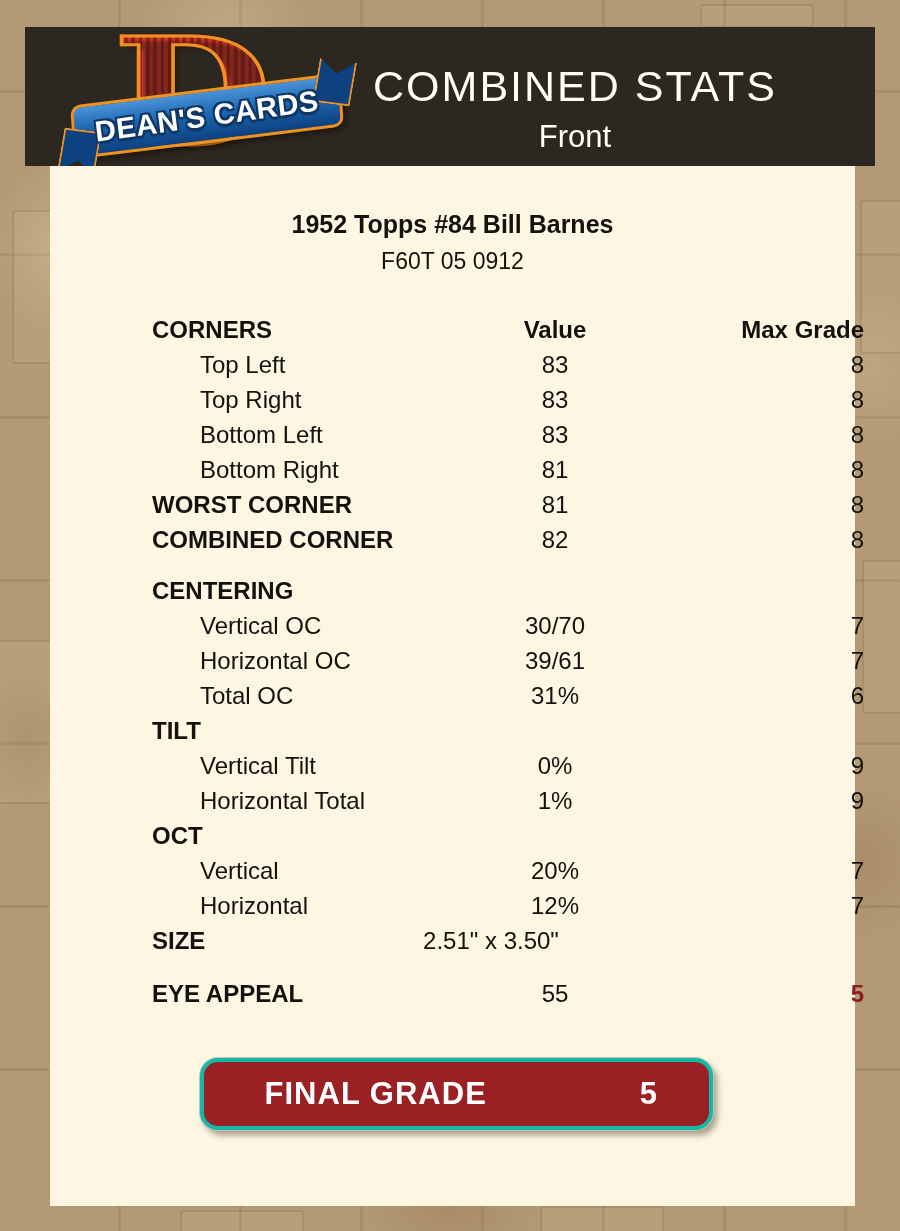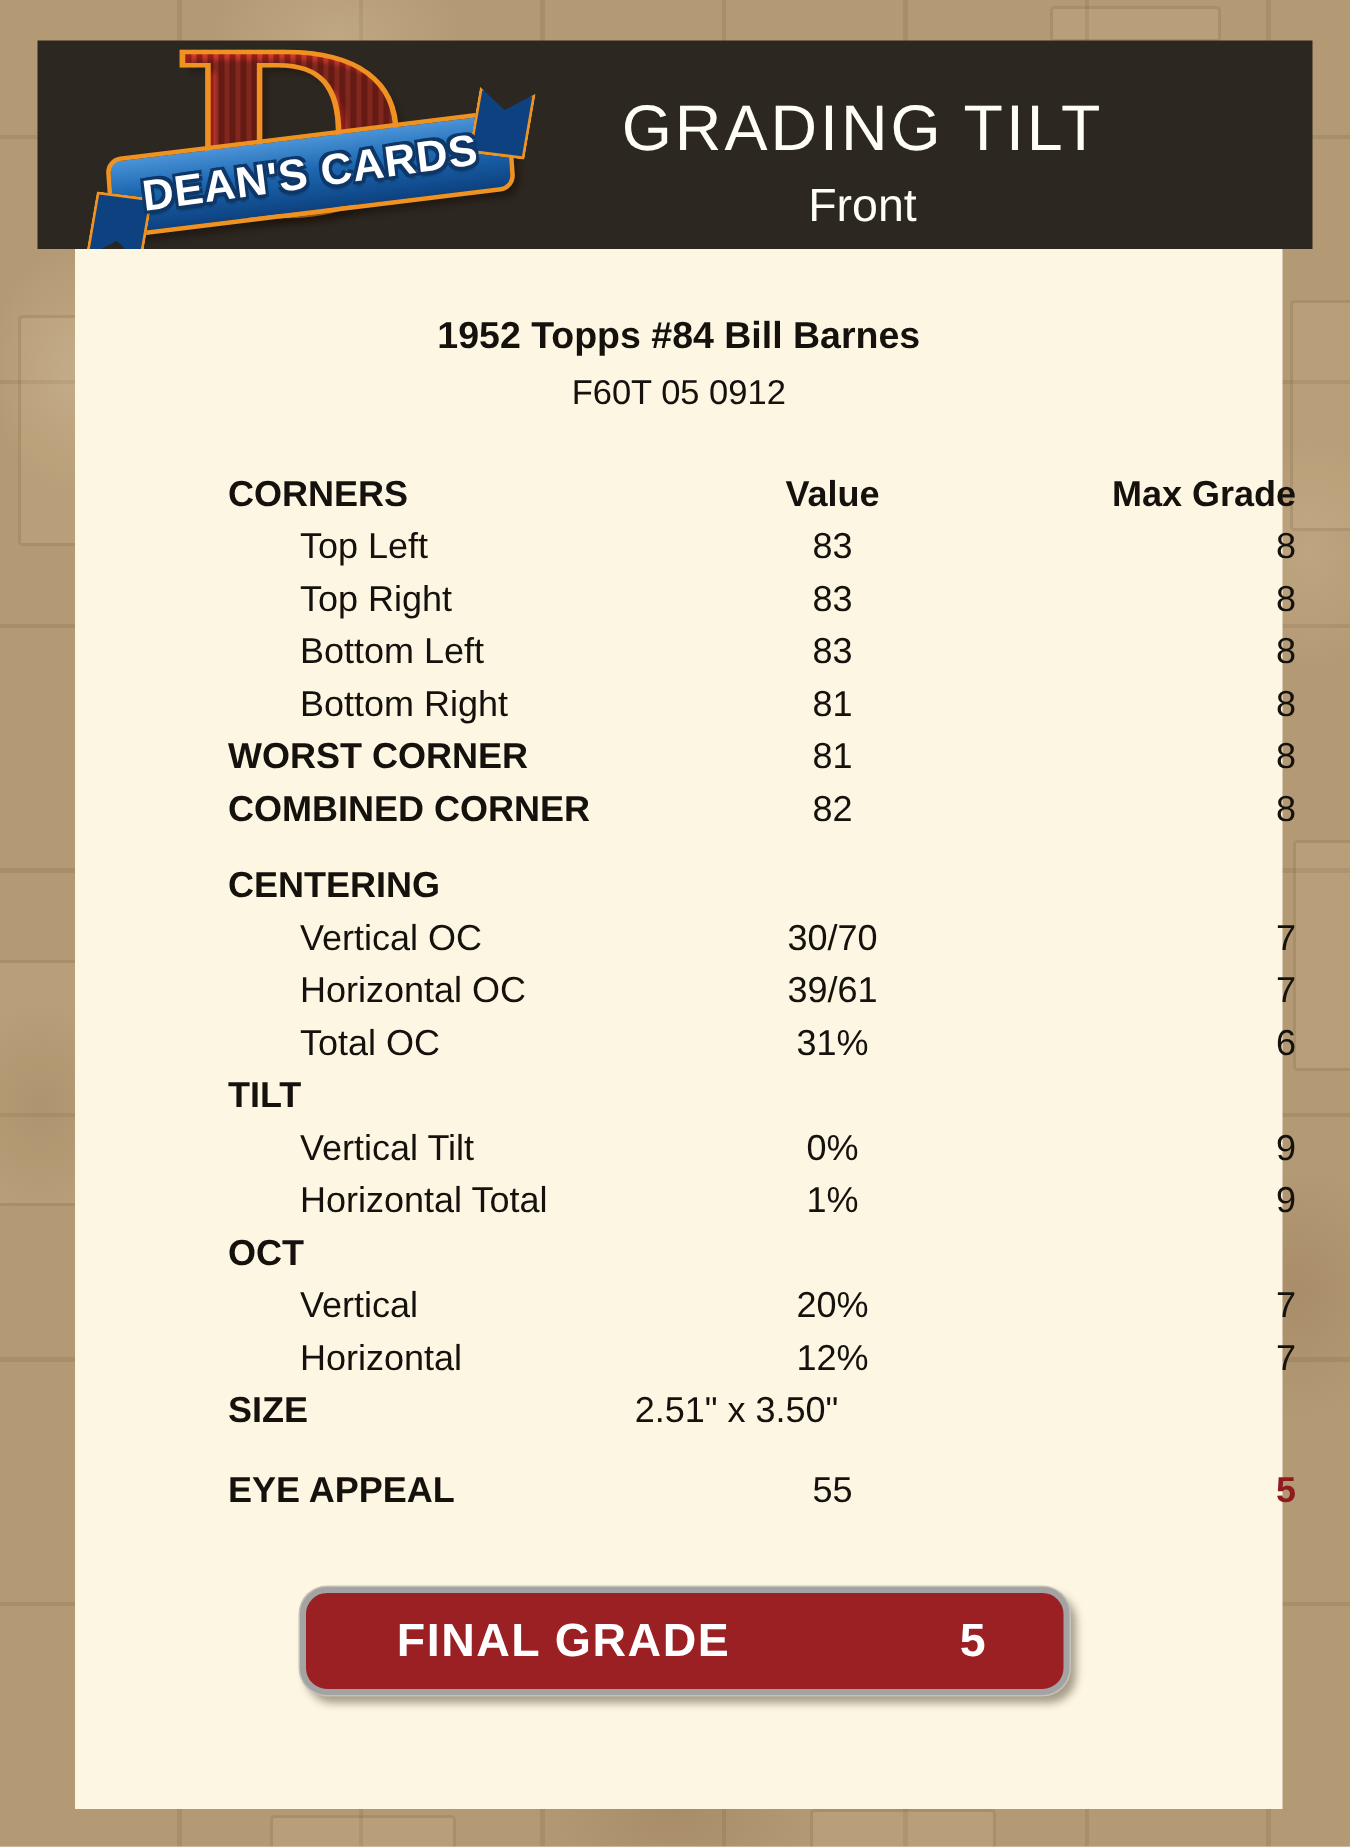--- a/index.html
+++ b/index.html
@@ -78,21 +78,21 @@
   .row .val{position:absolute;left:305px;width:400px;text-align:center;}
   .row .max{position:absolute;left:574px;width:240px;text-align:right;}
   .row.columns .val,.row.columns .max{font-weight:bold;}
   .row.size .val{transform:translateX(-64px);}
   .row.eye .max{color:#8e1b1d;font-weight:bold;}
   .gap{height:16px;}
   .gap2{height:18px;}
   
   .final-grade{
     position:absolute;left:150px;top:892px;width:505px;height:64px;
-    background:#9b2024;border:4px solid #a3a3a3;border-radius:18px;
+    background:#9b2024;border:4px solid #14b8a6;border-radius:18px;
     box-shadow:0 0 0 1px #c6c2b8, 4px 5px 6px rgba(60,45,25,.45);
     color:#fff;font-weight:bold;font-size:31px;cursor:pointer;
   }
   .fg-label{position:absolute;left:0;width:68%;text-align:center;line-height:64px;letter-spacing:1px;}
   .fg-value{position:absolute;right:52px;line-height:64px;}
 </style>
 </head>
 <body>
 
 <div class="bg">
@@ -106,21 +106,21 @@
 </div>
 
 <div class="header-bar">
   <div class="logo">
     <span class="logo-d">D</span>
     <div class="ribbon">
       <span class="ribbon-text">DEAN'S CARDS</span>
     </div>
   </div>
   <div class="header-titles">
-    <div class="header-title">GRADING TILT</div>
+    <div class="header-title">COMBINED STATS</div>
     <div class="header-subtitle">Front</div>
   </div>
 </div>
 
 <div class="panel">
   <div class="card-title">1952 Topps #84 Bill Barnes</div>
   <div class="card-serial">F60T 05 0912</div>
 
   <div class="table" id="grading-table">
       <div class="row columns">

